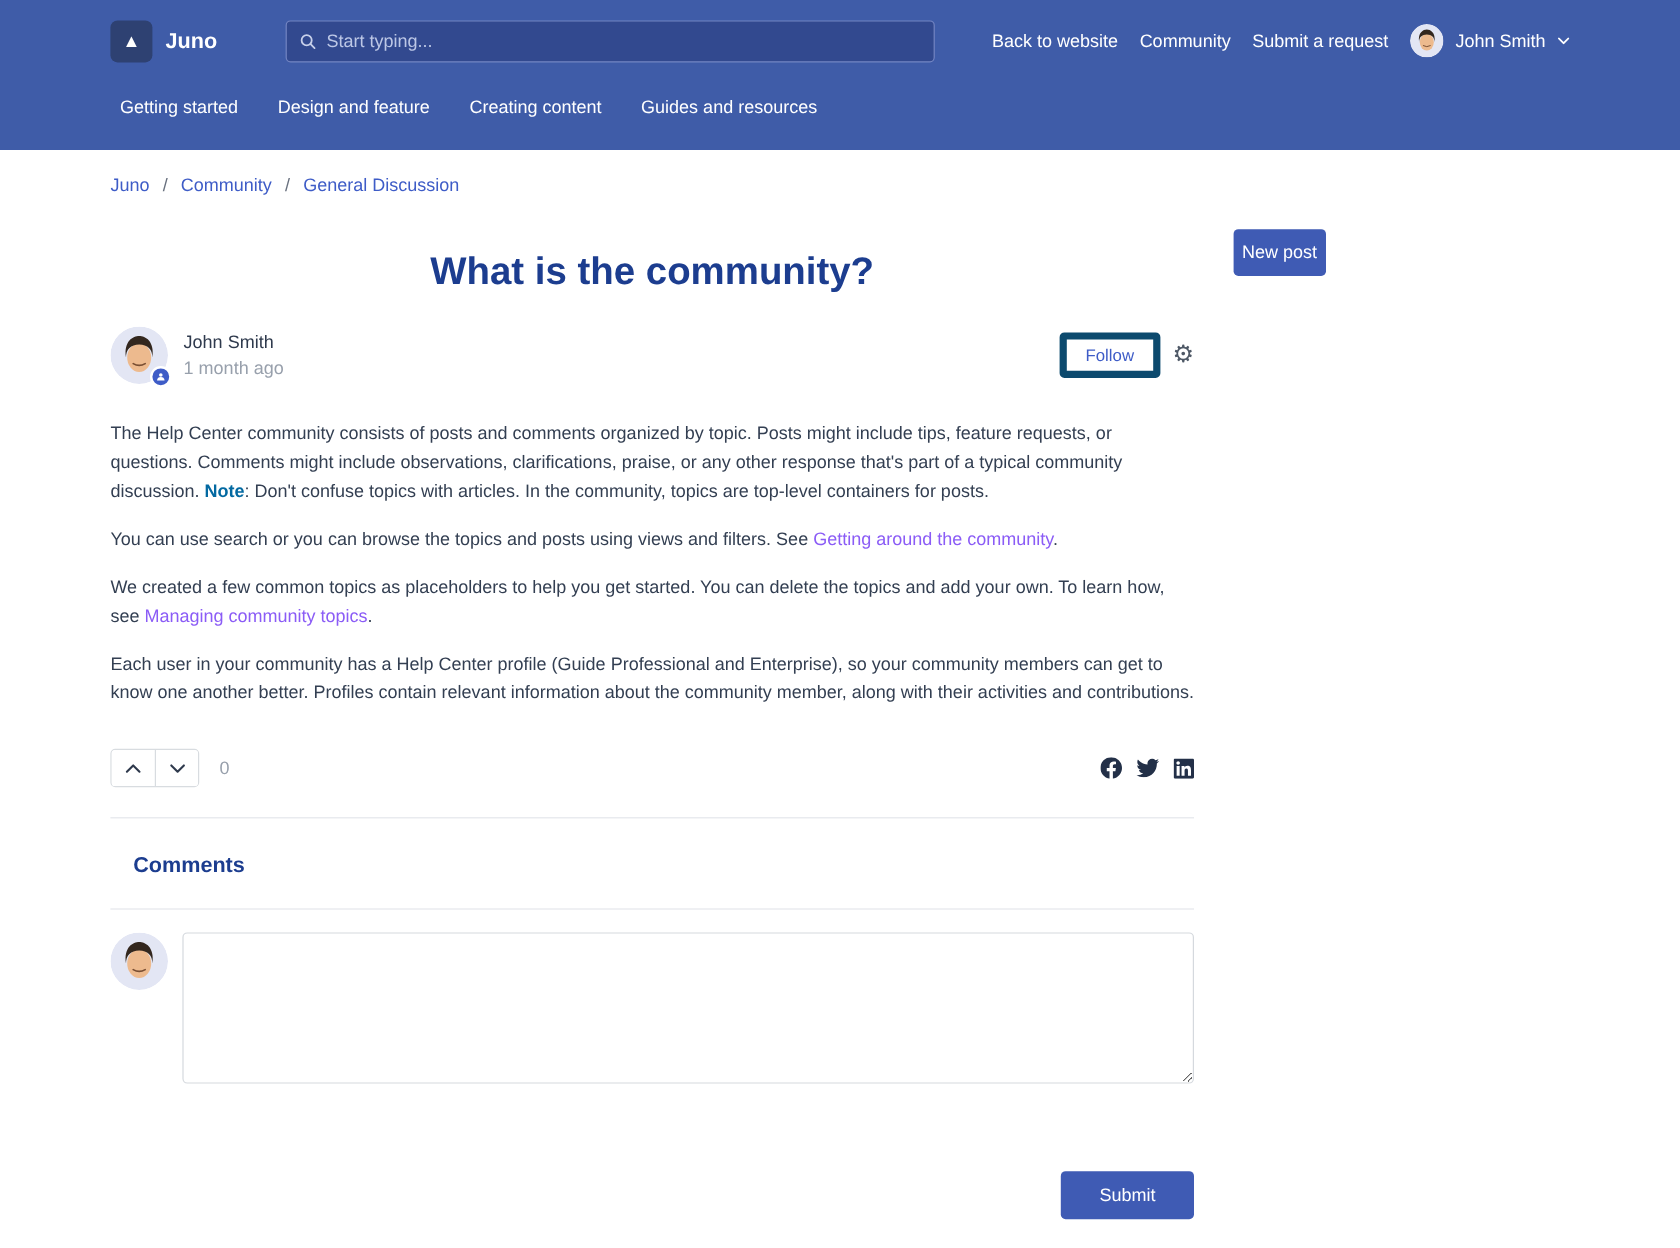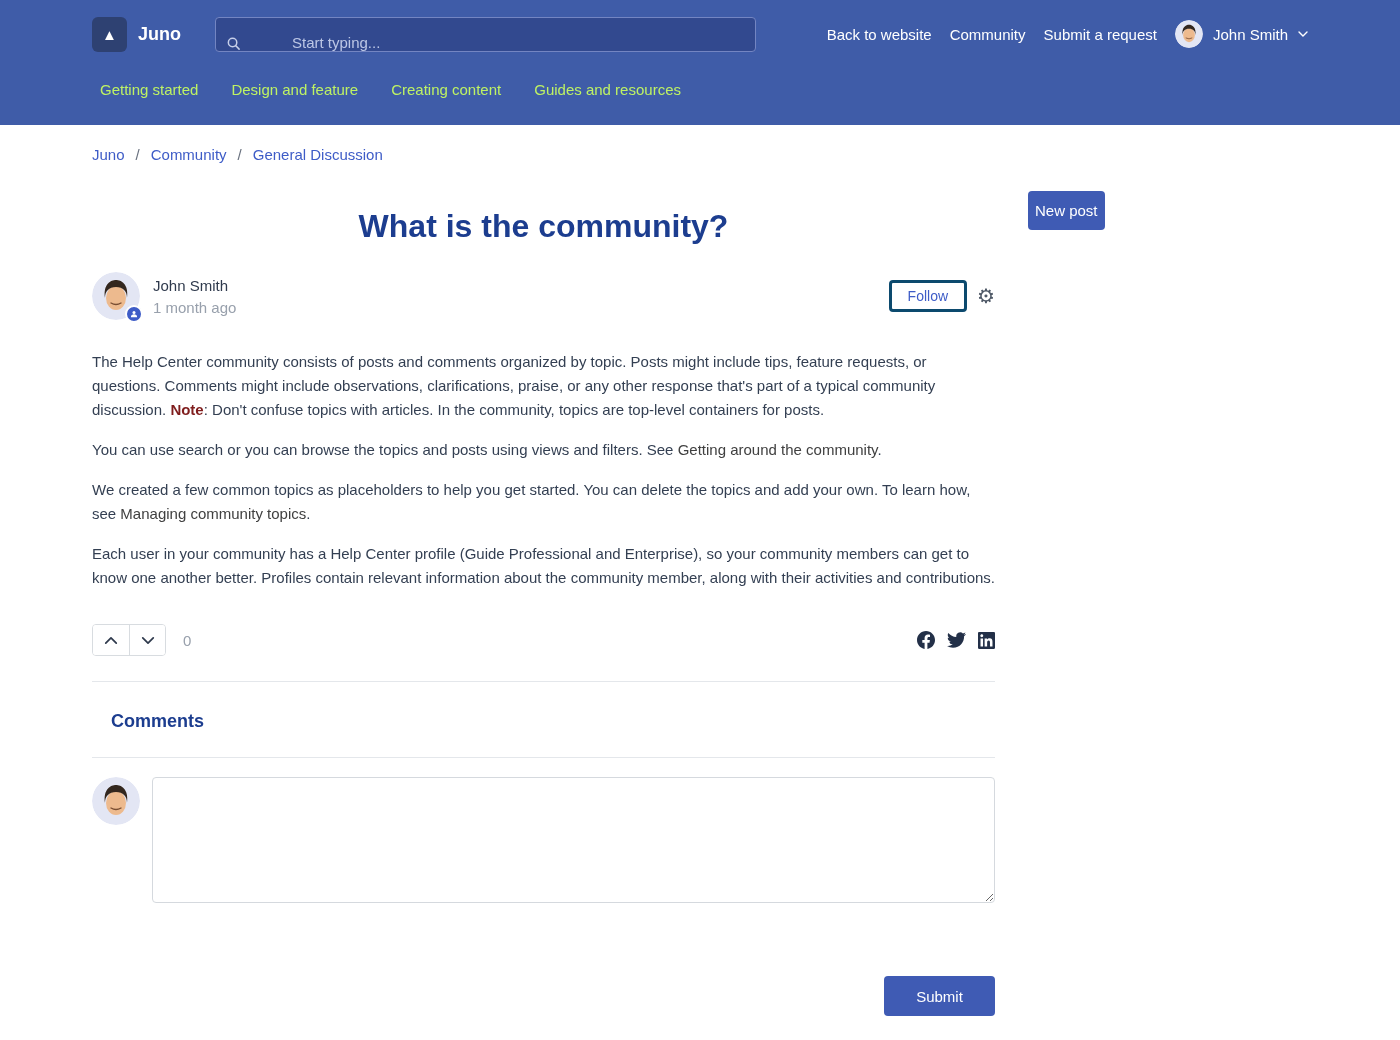--- a/index.html
+++ b/index.html
@@ -5,35 +5,35 @@
   * { margin:0; padding:0; box-sizing:border-box; }
   html,body { width:1400px; height:1040px; overflow:hidden; background:#fff;
     font-family:"Liberation Sans", sans-serif; }
 
   
   .header { background:#3F5CA8; height:125px; padding:16px 92px 0 92px; }
   .header-top { display:flex; align-items:center; height:36px; }
   .logo-box { width:35px; height:35px; background:#2E4172; border-radius:6px;
     display:flex; align-items:center; justify-content:center; color:#fff; font-size:15px; }
   .brand { color:#fff; font-size:18px; font-weight:700; margin-left:11px; }
-  .search-wrap { margin-left:34px; width:541px; height:35px; background:#32498F;
-    border:1px solid #7385C2; border-radius:4px; display:flex; align-items:flex-end; padding:0 10px;gap:43px; }
+  .search-wrap { margin-left:57px; width:541px; height:35px; background:#32498F;
+    border:1px solid #7385C2; border-radius:4px; display:flex; align-items:center; padding:0 10px; }
   .search-wrap input { flex:1; background:transparent; border:none; outline:none;
     color:#fff; font-size:15px; margin-left:8px; font-family:"Liberation Sans", sans-serif; }
   .search-wrap input::placeholder { color:#BCC7E6; }
   .header-right { margin-left:auto; display:flex; align-items:center; gap:18px;
     color:#fff; font-size:15px; }
   .hlink { color:#fff; text-decoration:none; cursor:pointer; }
   .user-menu { display:flex; align-items:center; gap:10px; cursor:pointer; }
   .avatar { border-radius:50%; overflow:hidden; display:block; }
   .avatar svg { display:block; width:100%; height:100%; }
   .av-28 { width:28px; height:28px; }
   .av-48 { width:48px; height:48px; }
   .header-nav { display:flex; gap:33px; margin:29px 0 0 8px; font-size:15px; }
-  .header-nav a { color:#bef264; text-decoration:none; cursor:pointer; }
+  .header-nav a { color:#ffffff; text-decoration:none; cursor:pointer; }
 
   
   .breadcrumb { display:flex; gap:11px; align-items:center; padding:0 92px;
     margin-top:21px; font-size:15px; }
   .breadcrumb a { color:#3E5CC7; text-decoration:none; cursor:pointer; }
   .crumb-sep { color:#68707E; }
 
   
   .content { display:flex; padding:0 92px; gap:33px; }
   .article { width:903px; flex:none; }
@@ -44,28 +44,28 @@
   .author-row { margin-top:27px; display:flex; align-items:center; }
   .avatar-wrap { position:relative; flex:none; }
   .avatar-badge { position:absolute; right:-3px; bottom:-3px; width:18px; height:18px;
     background:#3E5CC7; border:2px solid #fff; border-radius:50%;
     display:flex; align-items:center; justify-content:center; }
   .avatar-badge svg { width:10px; height:10px; }
   .author-meta { margin-left:13px; }
   .author-name { font-size:15px; color:#2F3A4D; }
   .author-time { font-size:15px; color:#98A0AC; margin-top:5px; }
   .author-actions { margin-left:auto; display:flex; align-items:center; gap:10px; }
-  .follow-btn { background:#fff; border:3px solid #0c4a6e; color:#3E5CC7; font-size:14px;
+  .follow-btn { background:#fff; border:6px solid #0c4a6e; color:#3E5CC7; font-size:14px;
     padding:5px 16px; border-radius:4px; cursor:pointer; font-family:"Liberation Sans", sans-serif; }
   .gear { font-size:20px; color:#4E5866; cursor:pointer; line-height:1; }
 
   .post-body { margin-top:30px; }
   .post-body p { font-size:15px; line-height:24px; color:#333F52; margin-bottom:16px; }
-  .post-body strong { font-weight:700; color:#7f1d1d; }
-  .inline-link { color:#404040; text-decoration:none; cursor:pointer; }
+  .post-body strong { font-weight:700; color:#0369a1; }
+  .inline-link { color:#8b5cf6; text-decoration:none; cursor:pointer; }
 
   .vote-row { margin-top:34px; display:flex; align-items:center; }
   .vote-group { display:flex; border:1px solid #D8DCE0; border-radius:4px; overflow:hidden; }
   .vote-btn { width:36px; height:30px; background:#fff; border:none; cursor:pointer;
     display:flex; align-items:center; justify-content:center; }
   .vote-btn + .vote-btn { border-left:1px solid #D8DCE0; }
   .vote-count { margin-left:17px; font-size:15px; color:#98A0AC; }
   .share-icons { margin-left:auto; display:flex; align-items:center; gap:12px; }
   .share-icons a { display:flex; cursor:pointer; }
   .share-icons svg { fill:#233048; }

